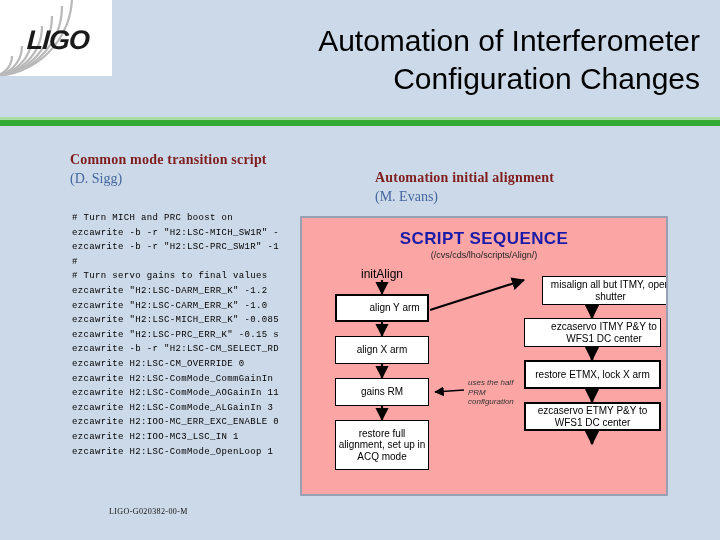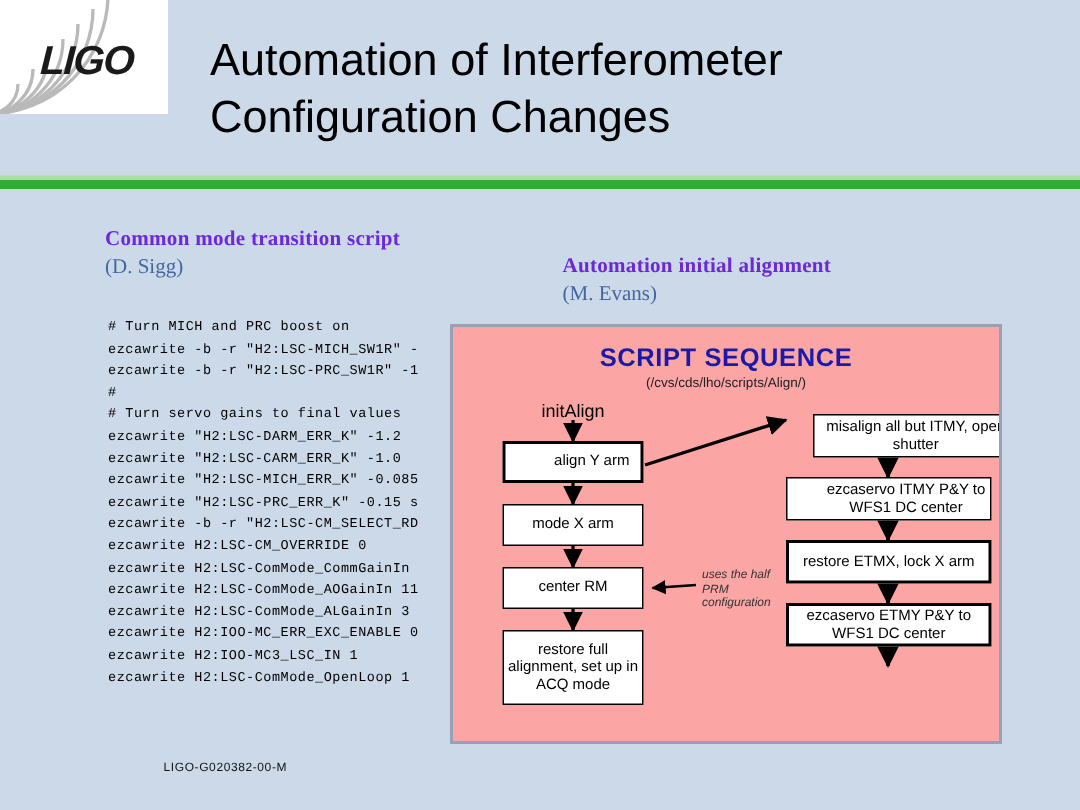--- a/index.html
+++ b/index.html
@@ -44,21 +44,21 @@
     font-style: italic;
     transform: skewX(-3deg);
   }
 
   
   .title {
     position: absolute;
     left: 140px;
     top: 22px;
     width: 560px;
-    text-align: left;
+    text-align: right;
     font-family: "Liberation Sans", sans-serif;
     font-size: 30px;
     line-height: 38px;
     color: #000000;
   }
 
   
   .rule-light {
     position: absolute;
     left: 0;
@@ -86,21 +86,21 @@
   .head-right {
     position: absolute;
     left: 375px;
     top: 170px;
     width: 260px;
   }
   .head-title {
     font-family: "Liberation Serif", serif;
     font-weight: bold;
     font-size: 14px;
-    color: #6d28d9;
+    color: #7f1d1d;
     letter-spacing: 0.2px;
   }
   .head-sub {
     font-family: "Liberation Serif", serif;
     font-size: 14px;
     color: #44679f;
     margin-top: 3px;
   }
 
   
@@ -196,21 +196,21 @@
     width: 364px;
     height: 276px;
     pointer-events: none;
   }
 
   
   .footer {
     position: absolute;
     left: 62px;
     top: 507px;
-    font-family: Liberation Sans, sans-serif;
+    font-family: Liberation Serif, serif;
     font-size: 8px;
     color: #111111;
     letter-spacing: 0.4px;
     padding-left: 47px;
   }
 </style>
 </head>
 <body>
 
 <div class="logo-box">
@@ -288,22 +288,22 @@
 
     <line x1="162" y1="172" x2="133" y2="174" stroke="#000" stroke-width="1.6" marker-end="url(#ah)"></line>
 
     <line x1="290" y1="86" x2="290" y2="100" stroke="#000" stroke-width="2.6" marker-end="url(#ah)"></line>
     <line x1="290" y1="128" x2="290" y2="142" stroke="#000" stroke-width="2.6" marker-end="url(#ah)"></line>
     <line x1="290" y1="170" x2="290" y2="184" stroke="#000" stroke-width="2.6" marker-end="url(#ah)"></line>
     <line x1="290" y1="212" x2="290" y2="226" stroke="#000" stroke-width="2.6" marker-end="url(#ah)"></line>
   </svg>
 
   <div class="node thick" style="left:33px; top:76px; width:94px; height:28px;padding-left:27px;">align Y arm</div>
-  <div class="node" style="left:33px; top:118px; width:94px; height:28px;">mode X arm</div>
-  <div class="node" style="left:33px; top:160px; width:94px; height:28px;">center RM</div>
+  <div class="node" style="left:33px; top:118px; width:94px; height:28px;">align X arm</div>
+  <div class="node" style="left:33px; top:160px; width:94px; height:28px;">gains RM</div>
   <div class="node" style="left:33px; top:202px; width:94px; height:50px;">restore full alignment, set up in ACQ mode</div>
 
   <div class="note" style="left:166px; top:160px; width:60px;">uses the half PRM configuration</div>
 
   <div class="node" style="left:222px; top:58px; width:137px; height:29px;margin-left:18px;">misalign all but ITMY, open shutter</div>
   <div class="node" style="left:222px; top:100px; width:137px; height:29px;padding-left:25px;">ezcaservo ITMY P&amp;Y to WFS1 DC center</div>
   <div class="node thick" style="left:222px; top:142px; width:137px; height:29px;">restore ETMX, lock X arm</div>
   <div class="node thick" style="left:222px; top:184px; width:137px; height:29px;">ezcaservo ETMY P&amp;Y to WFS1 DC center</div>
 </div>
 

